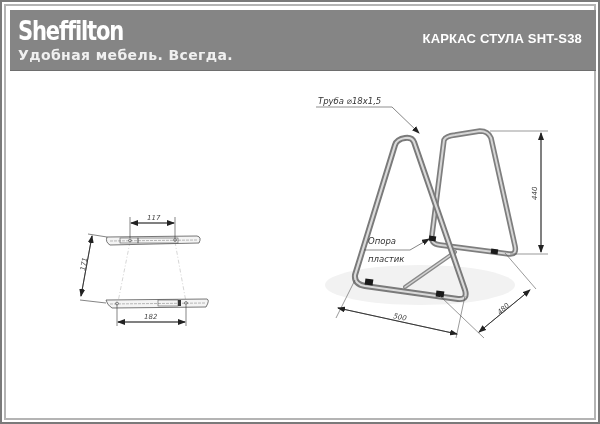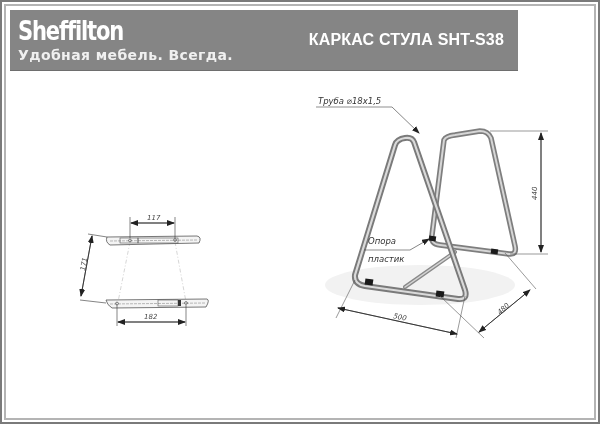--- a/index.html
+++ b/index.html
@@ -12,21 +12,21 @@
       position: absolute; left: 0; top: 0; width: 600px; height: 424px;
       box-sizing: border-box;
       border: 2px solid #7a7a7a;
     }
     .frame-inner {
       position: absolute; left: 4px; top: 4px; width: 592px; height: 416px;
       box-sizing: border-box;
       border: 2px solid #b4b4b4;
     }
     .header {
-      position: absolute; left: 10px; top: 10px; width: 508px; height: 60px;
+      position: absolute; left: 10px; top: 10px; width: 586px; height: 60px;
       background: #858585;
       border-bottom: 1px solid #6e6e6e;
     }
     .brand {
       position: absolute; left: 8px; top: 4px;
     }
     .brand-name {
       font-family: "DejaVu Sans", sans-serif;
       font-weight: bold;
       font-size: 27px;
@@ -43,21 +43,21 @@
       font-size: 14px;
       color: #f0f0f0;
       letter-spacing: 0.4px;
       display: block;
       margin-top: -1px;
     }
     .title {
       position: absolute; right: 14px; top: 21px;
       font-family: "Liberation Sans", sans-serif;
       font-weight: bold;
-      font-size: 16px;
+      font-size: 13px;
       color: #ffffff;
       letter-spacing: 0.2px;
     }
     svg.drawing { position: absolute; left: 0; top: 0; }
     .dimtxt {
       font-family: "DejaVu Sans", sans-serif;
       font-style: italic;
       fill: #444;
     }
     .labtxt {

